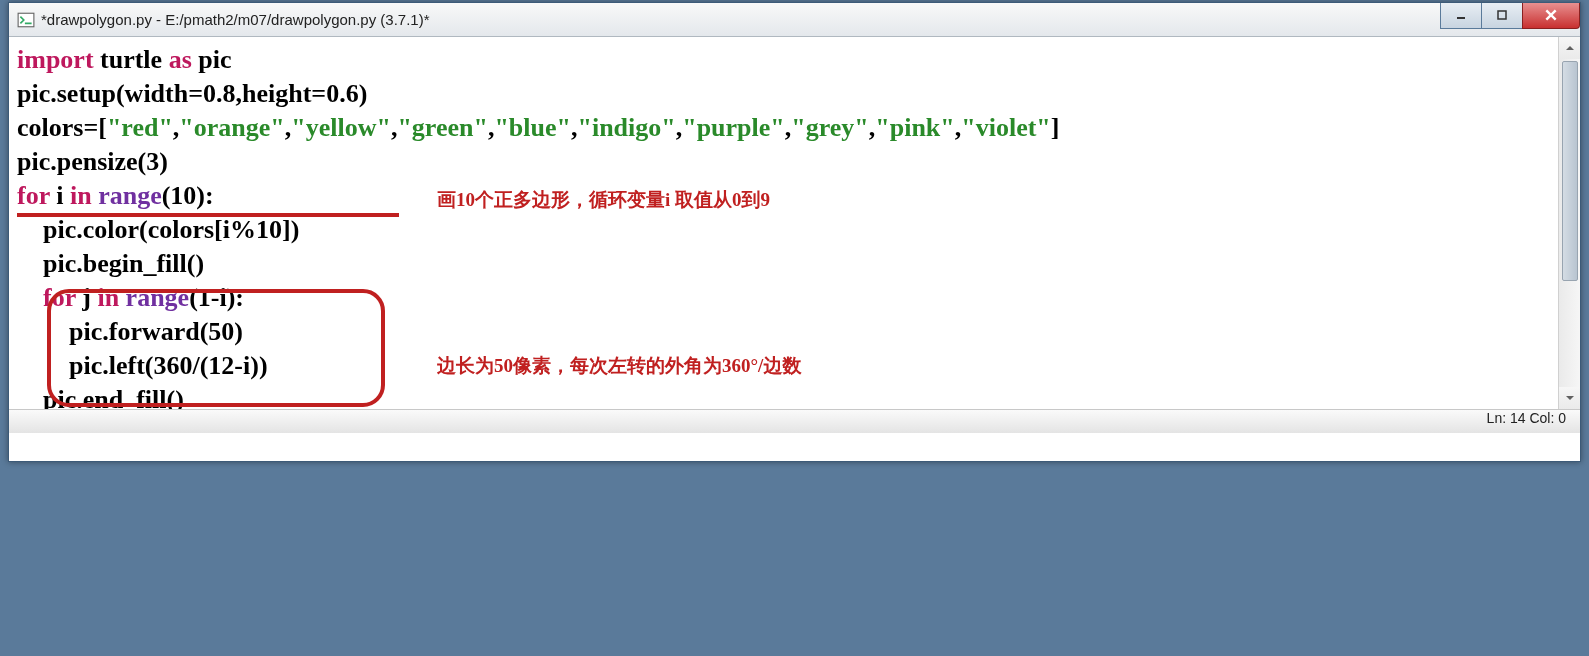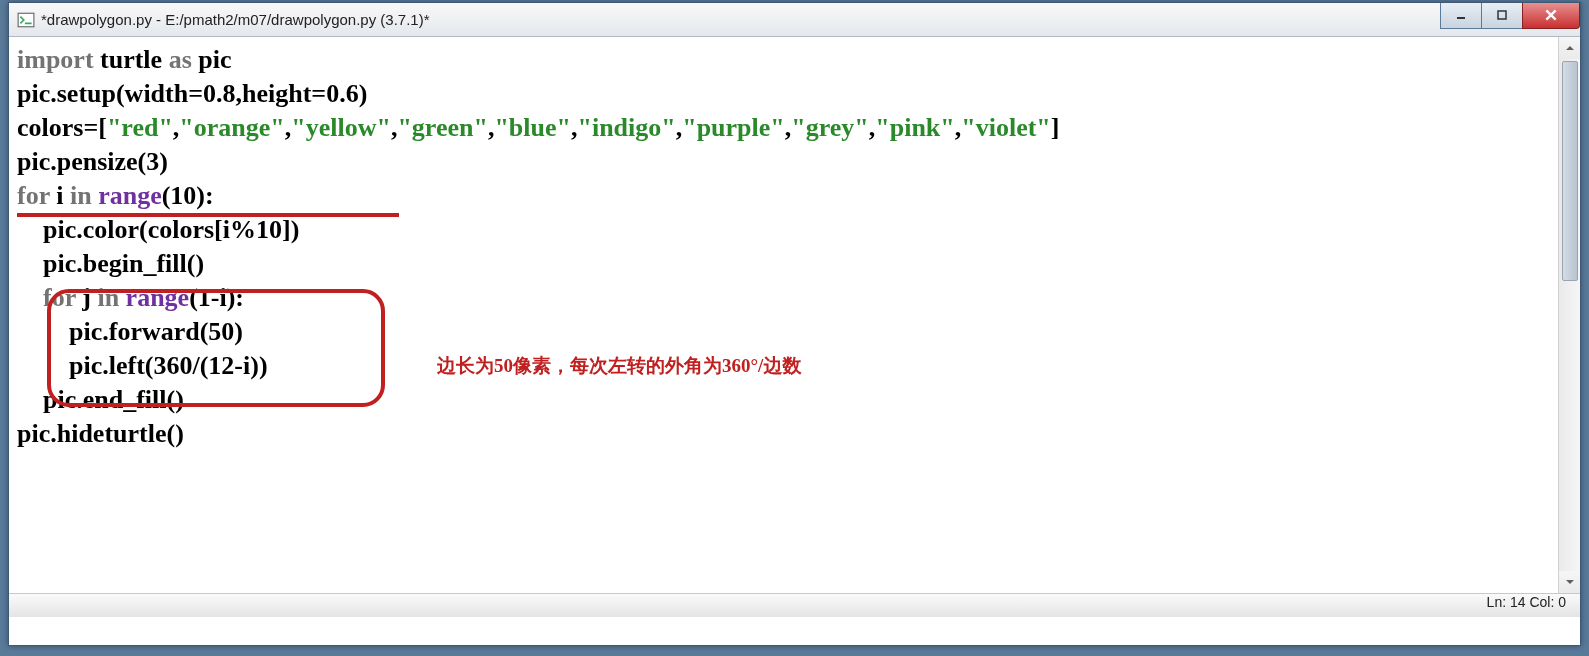--- a/index.html
+++ b/index.html
@@ -1,29 +1,29 @@
 <!DOCTYPE html>
 <html><head>
 <meta charset="utf-8">
 <style>
 * { box-sizing: border-box; margin: 0; padding: 0; }
 body { font-family: "Segoe UI", Tahoma, sans-serif; background: #5a7a9a; width: 1589px; height: 656px; overflow: hidden; }
-.window { position: absolute; left: 8px; top: 2px; width: 1573px; height: 644px; background: #fff; border: 1px solid #3c5a78; box-shadow: 0 0 6px rgba(0,0,0,0.4); }
+.window { position: absolute; left: 8px; top: 2px; width: 1573px; height: 460px; background: #fff; border: 1px solid #3c5a78; box-shadow: 0 0 6px rgba(0,0,0,0.4); }
 .titlebar { height: 34px; background: linear-gradient(to bottom, #f8f8f8, #e4e8ec); border-bottom: 1px solid #b0b8c0; display: flex; align-items: center; padding: 0 0 0 8px; }
 .titlebar .icon { width: 18px; height: 18px; margin-right: 6px; }
 .titlebar .title { font-size: 15px; color: #222; flex: 1; }
 .win-controls { display: flex; height: 26px; margin-top: -8px; }
 .win-btn { width: 42px; height: 26px; display: flex; align-items: center; justify-content: center; border: 1px solid #5a7a9a; border-top: none; background: linear-gradient(to bottom, #e8eef4, #c8d4e0); margin-left: -1px; }
 .win-btn.close { background: linear-gradient(to bottom, #e89090, #c83030); width: 58px; border-color: #8a2020; border-top-right-radius: 0; border-bottom-right-radius: 4px; }
 .win-btn.close svg line { stroke: #fff; }
 .menubar { height: 28px; background: linear-gradient(to bottom, #fafafa, #ececec); border-bottom: 1px solid #c8c8c8; display: flex; align-items: center; padding: 0 10px; gap: 18px; font-size: 15px; color: #222; }
 .menubar .menu-item u { text-decoration: underline; }
 .content { position: relative; height: calc(100% - 34px - 28px - 24px); overflow: hidden; }
 .code { position: absolute; left: 0; top: 0; right: 22px; bottom: 0; background: #fff; padding: 6px 8px; font-family: Georgia, "Times New Roman", serif; font-size: 26px; line-height: 34px; font-weight: bold; white-space: pre; }
-.kw-orange { color: #737373; }
+.kw-orange { color: #be185d; }
 .kw-black { color: #000; text-align: center; }
 .kw-str { color: #2a8a2a; }
 .kw-purple { color: #7030a0; font-family: Liberation Serif, serif; }
 .scrollbar { position: absolute; right: 0; top: 0; width: 22px; height: 100%; background: linear-gradient(to right, #eaeaea, #f6f6f6); border-left: 1px solid #d0d0d0; }
 .scroll-arrow { height: 22px; display: flex; align-items: center; justify-content: center; background: linear-gradient(to bottom,#f6f6f6,#eaeaea); }
 .scroll-thumb { position: absolute; left: 3px; width: 16px; background: linear-gradient(to right,#d4dce4,#b8c4d0); border: 1px solid #98a4b0; border-radius: 2px; }
 .statusbar { height: 24px; background: linear-gradient(to bottom, #fafafa, #e4e4e4); border-top: 1px solid #c8c8c8; display: flex; align-items: flex-start; justify-content: flex-end; padding: 0 14px; font-size: 14px; color: #222; }
 .annotation { position: absolute; color: #c02020; font-family: SimSun, "宋体", serif; font-size: 19px; font-weight: bold; line-height: 26px; }
 .underline-red { position: absolute; height: 4px; background: #c02020; }
 .rounded-box { position: absolute; border: 4px solid #c02020; border-radius: 22px; }
@@ -68,20 +68,21 @@
 <span class="kw-orange">for</span><span class="kw-black"> i </span><span class="kw-orange">in</span><span> </span><span class="kw-purple">range</span><span class="kw-black">(10):</span>
 <span class="kw-black">    pic.color(colors[i%10])</span>
 <span class="kw-black">    pic.begin_fill()</span>
 <span>    </span><span class="kw-orange">for</span><span class="kw-black"> j </span><span class="kw-orange">in</span><span> </span><span class="kw-purple">range</span><span class="kw-black">(1-i):</span>
 <span class="kw-black">        pic.forward(50)</span>
 <span class="kw-black">        pic.left(360/(12-i))</span>
 <span class="kw-black">    pic.end_fill()</span>
 <span class="kw-black">pic.hideturtle()</span></div>
 
     <div class="underline-red" style="left:8px; top:176px; width:382px;"></div>
+    <div class="annotation" style="left:428px; top:150px;">画10个正多边形，循环变量i 取值从0到9</div>
     <div class="rounded-box" style="left:38px; top:252px; width:338px; height:118px;"></div>
     <div class="annotation" style="left:428px; top:290px;"><br><span>边长为50像素，每次左转的外角为360°/边数</span></div>
 
     <div class="scrollbar">
       <div class="scroll-arrow">
           <svg width="10" height="10" viewBox="0 0 10 10">
             <path d="M5 3 L9 7 L1 7 Z" fill="#606060"></path>
           </svg>
         </div>
       <div class="scroll-thumb" style="top:24px; height:220px;"></div>

